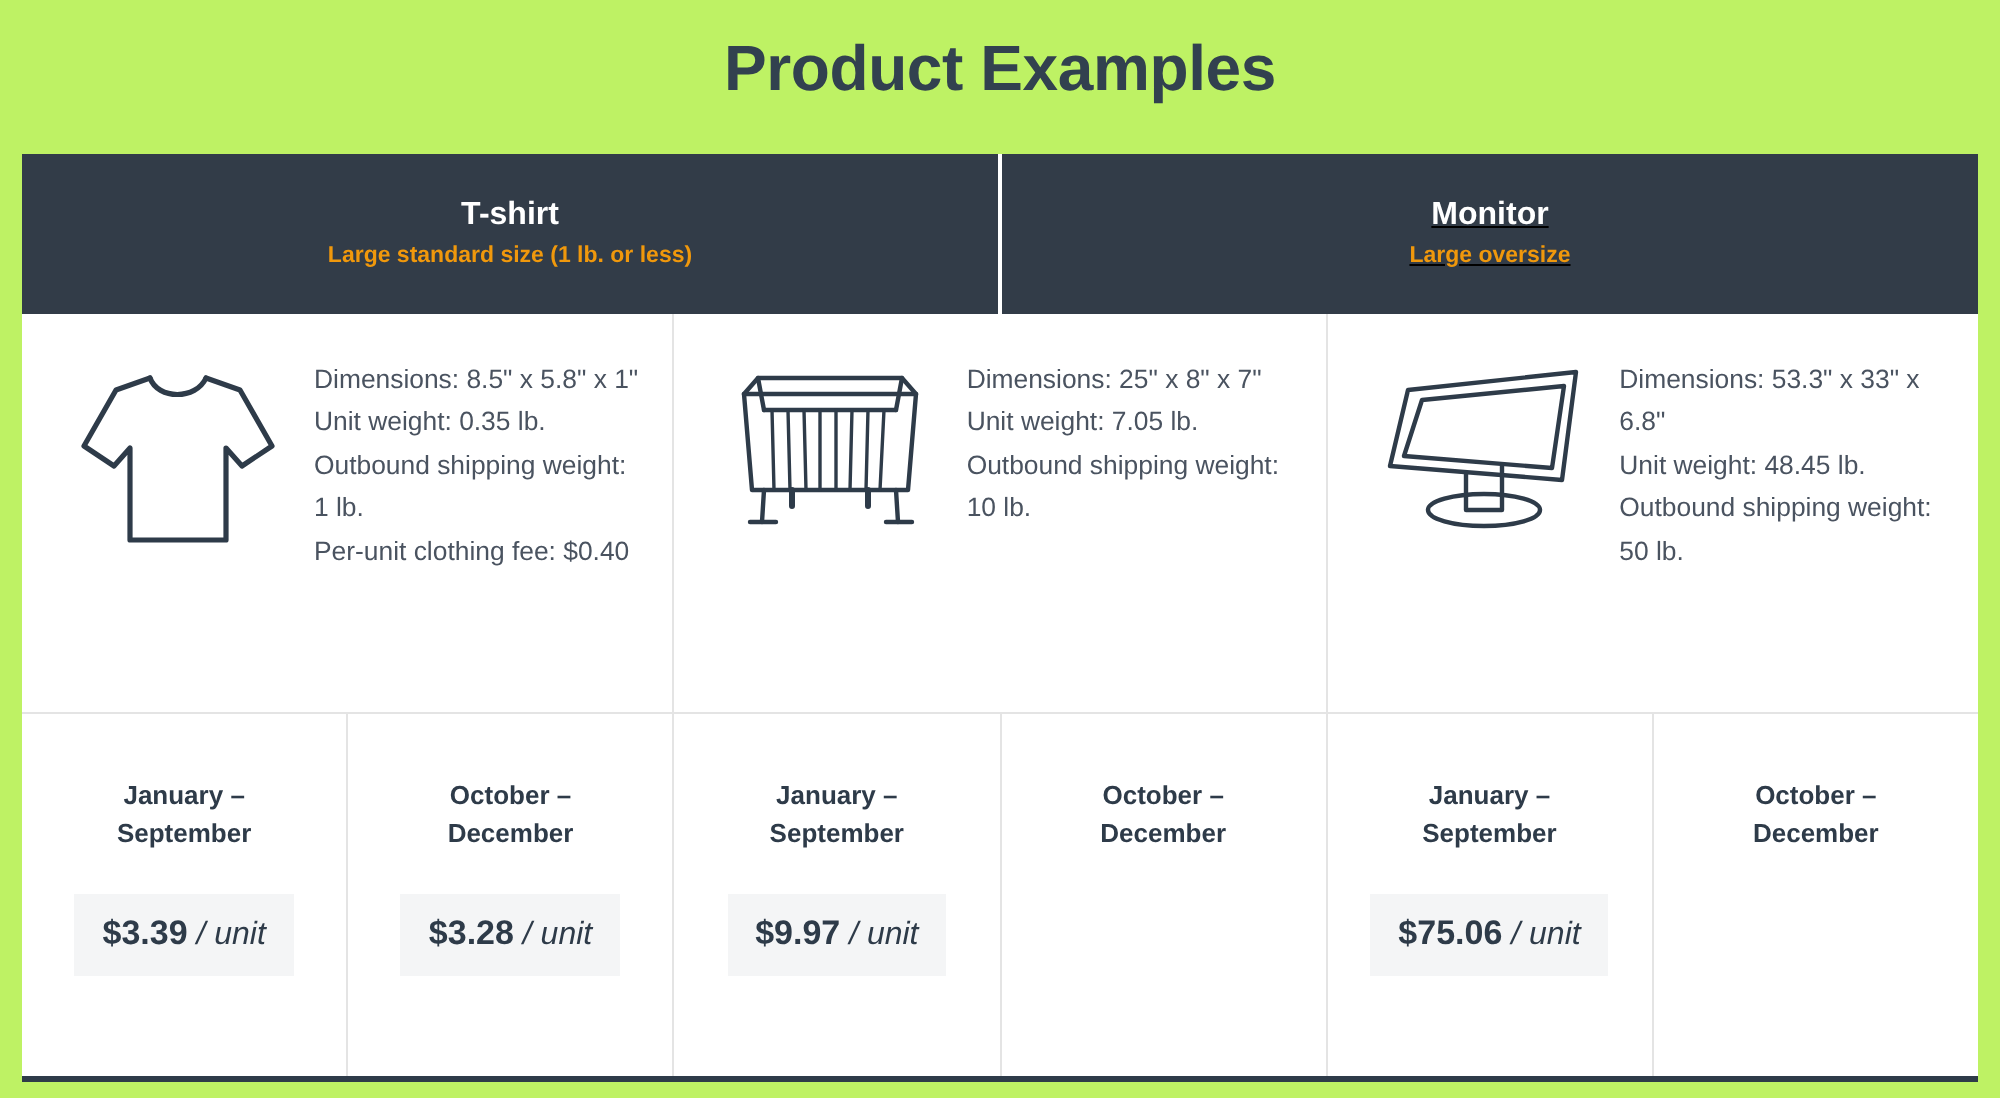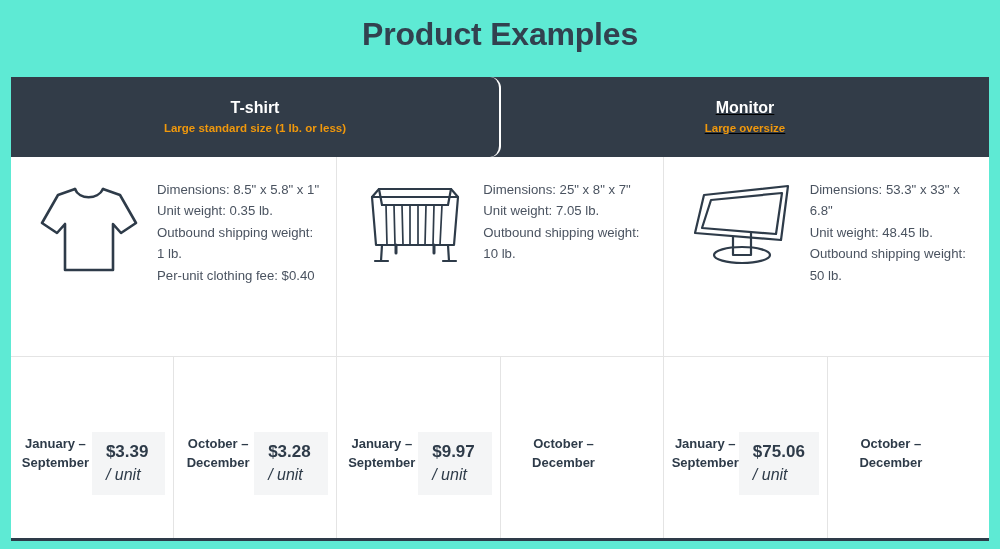--- a/index.html
+++ b/index.html
@@ -7,21 +7,21 @@
     width: 1000px;
     height: 549px;
     background: #ffffff;
     font-family: "Liberation Sans", sans-serif;
     overflow: hidden;
   }
   .page {
     position: relative;
     width: 1000px;
     height: 549px;
-    background: #5eead4;
+    background: #bef264;
   }
 
   
   .page-title {
     text-align: center;
     color: #32414f;
     font-size: 32px;
     font-weight: bold;
     letter-spacing: -0.2px;
     line-height: 1;
@@ -46,21 +46,20 @@
     background: #323c48;
   }
   .header-cell {
     flex: 1 1 0;
     display: flex;
     flex-direction: column;
     align-items: center;
     justify-content: center;
     border-right: 2px solid #ffffff;
     padding: 0 8px;
-    border-radius: 11px;
   }
   .header-cell:last-child { border-right: none; text-decoration: underline; }
   .header-name {
     color: #ffffff;
     font-size: 16px;
     font-weight: bold;
     line-height: 1.2;
     margin-bottom: 5px;
   }
   .header-sub {
@@ -113,21 +112,21 @@
   }
   .price-group {
     flex: 1 1 0;
     display: flex;
     border-right: 1px solid #e4e4e4;
   }
   .price-group:last-child { border-right: none; }
   .price-cell {
     flex: 1 1 0;
     display: flex;
-    flex-direction: row;
+    flex-direction: column;
     align-items: center;
     border-right: 1px solid #e4e4e4;
     padding: 32px 8px 0 8px;
   }
   .price-cell:last-child { border-right: none; }
   .season {
     color: #2e3b49;
     font-size: 13px;
     font-weight: bold;
     line-height: 1.45;

